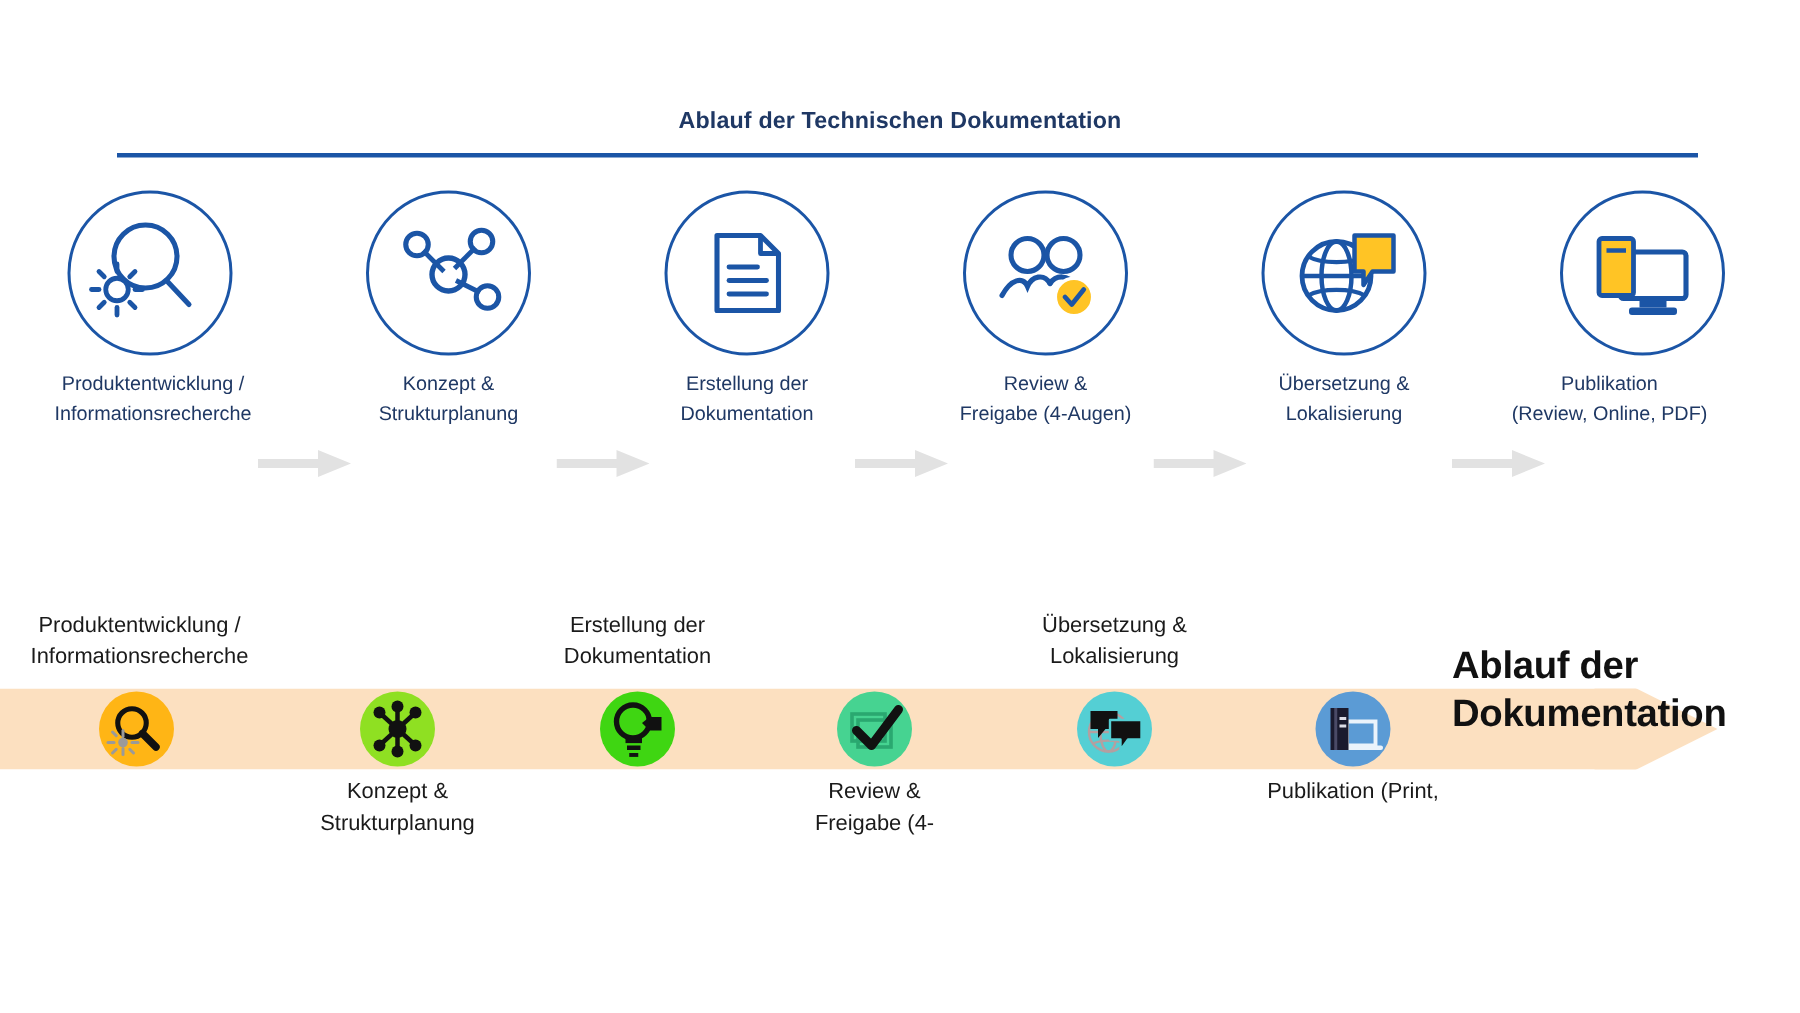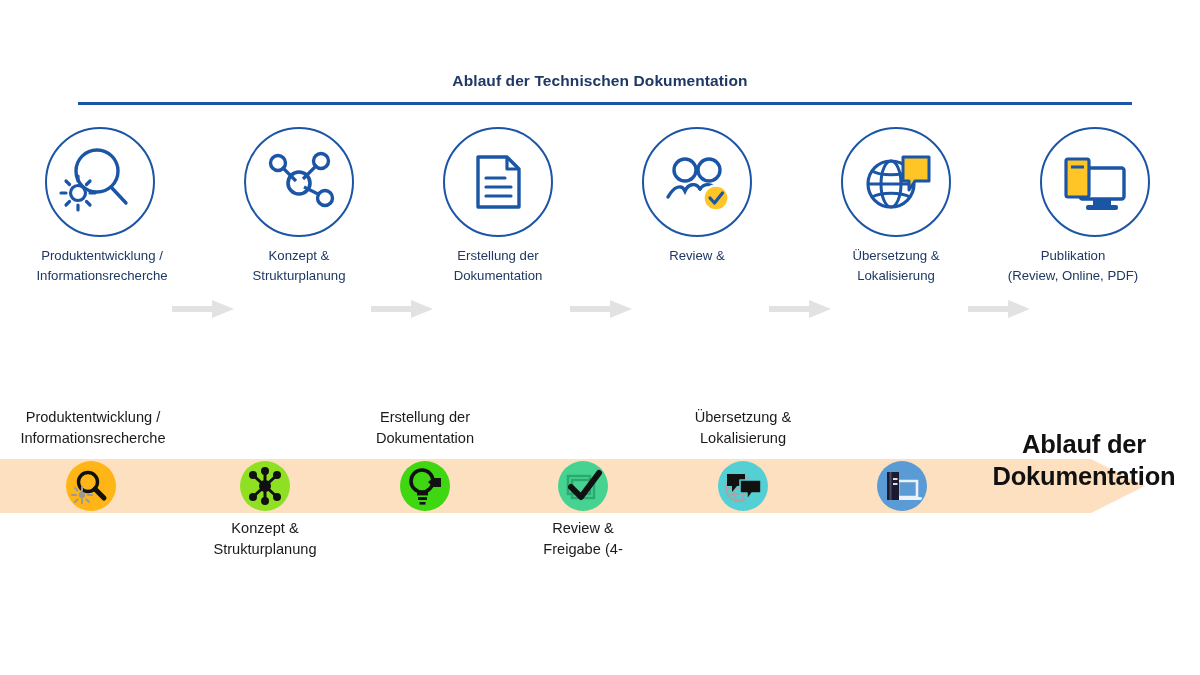--- a/index.html
+++ b/index.html
@@ -57,21 +57,21 @@
   .tl-label{
     position:absolute;width:190px;text-align:center;
     font-size:14.6px;line-height:21px;color:#1a1a1a;
   }
   .tl-label.above{top:27px;}
   .tl-label.below{top:138px;}
 
   #big-heading{
     position:absolute;left:968px;top:428px;width:232px;
     font-size:25.5px;font-weight:bold;line-height:32px;
-    color:#111111;letter-spacing:-0.2px;text-align:center;
+    color:#111111;letter-spacing:-0.2px;
   }
 </style>
 </head>
 <body>
 
 <div id="top-diagram">
 
   <div id="top-title">Ablauf der Technischen Dokumentation</div>
   <div id="top-rule"></div>
 
@@ -187,20 +187,21 @@
   <div class="caption" style="left:199px;">
     <div>Konzept &amp;</div>
     <div>Strukturplanung</div>
   </div>
   <div class="caption" style="left:398px;">
     <div>Erstellung der</div>
     <div>Dokumentation</div>
   </div>
   <div class="caption" style="left:597px;">
     <div>Review &amp;</div>
+    <div>Freigabe (4-Augen)</div>
   </div>
   <div class="caption" style="left:796px;">
     <div>Übersetzung &amp;</div>
     <div>Lokalisierung</div>
   </div>
   <div class="caption" style="left:973px;">
     <div>Publikation</div>
     <div>(Review, Online, PDF)</div>
   </div>
 </div>
@@ -308,19 +309,20 @@
   </div>
   <div class="tl-label below" style="left:488px;width:190px;">
     <div>Review &amp;</div>
     <div>Freigabe (4-</div>
   </div>
   <div class="tl-label above" style="left:648px;">
     <div>Übersetzung &amp;</div>
     <div>Lokalisierung</div>
   </div>
   <div class="tl-label below" style="left:807px;">
+    <div>Publikation (Print,</div>
   </div>
 </div>
 
 <div id="big-heading">
   <div>Ablauf der</div>
   <div>Dokumentation</div>
 </div>
 
 </body></html>

